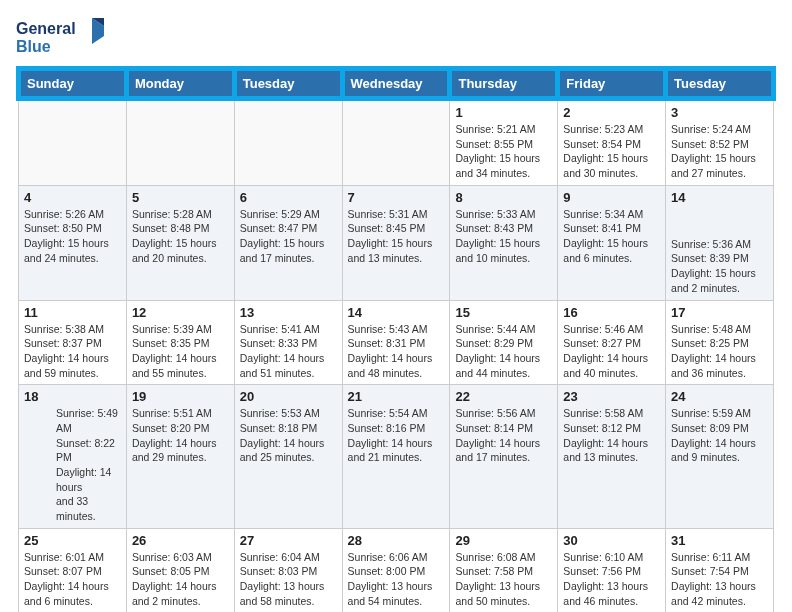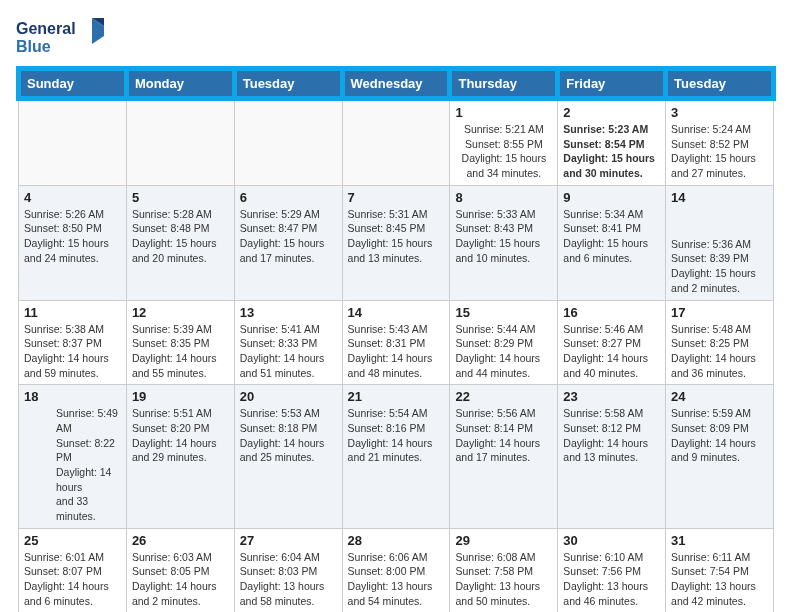--- a/index.html
+++ b/index.html
@@ -103,28 +103,28 @@
       </tr>
   </thead>
   <tbody id="calendar-body">
   <tr>
         <td class="empty-cell"></td>
         <td class="empty-cell"></td>
         <td class="empty-cell"></td>
         <td class="empty-cell"></td>
         <td>
           <div class="day-number">1</div>
-          <div class="day-info" style="white-space: pre-line; text-align: center;">Sunrise: 5:21 AM
+          <div class="day-info" style="white-space: pre-line;">Sunrise: 5:21 AM
 Sunset: 8:55 PM
 Daylight: 15 hours
 and 34 minutes.</div>
         </td>
         <td>
           <div class="day-number">2</div>
-          <div class="day-info" style="white-space: pre-line; font-weight: bold;">Sunrise: 5:23 AM
+          <div class="day-info" style="white-space: pre-line;">Sunrise: 5:23 AM
 Sunset: 8:54 PM
 Daylight: 15 hours
 and 30 minutes.</div>
         </td>
         <td>
           <div class="day-number">3</div>
           <div class="day-info" style="white-space: pre-line;">Sunrise: 5:24 AM
 Sunset: 8:52 PM
 Daylight: 15 hours
 and 27 minutes.</div>

